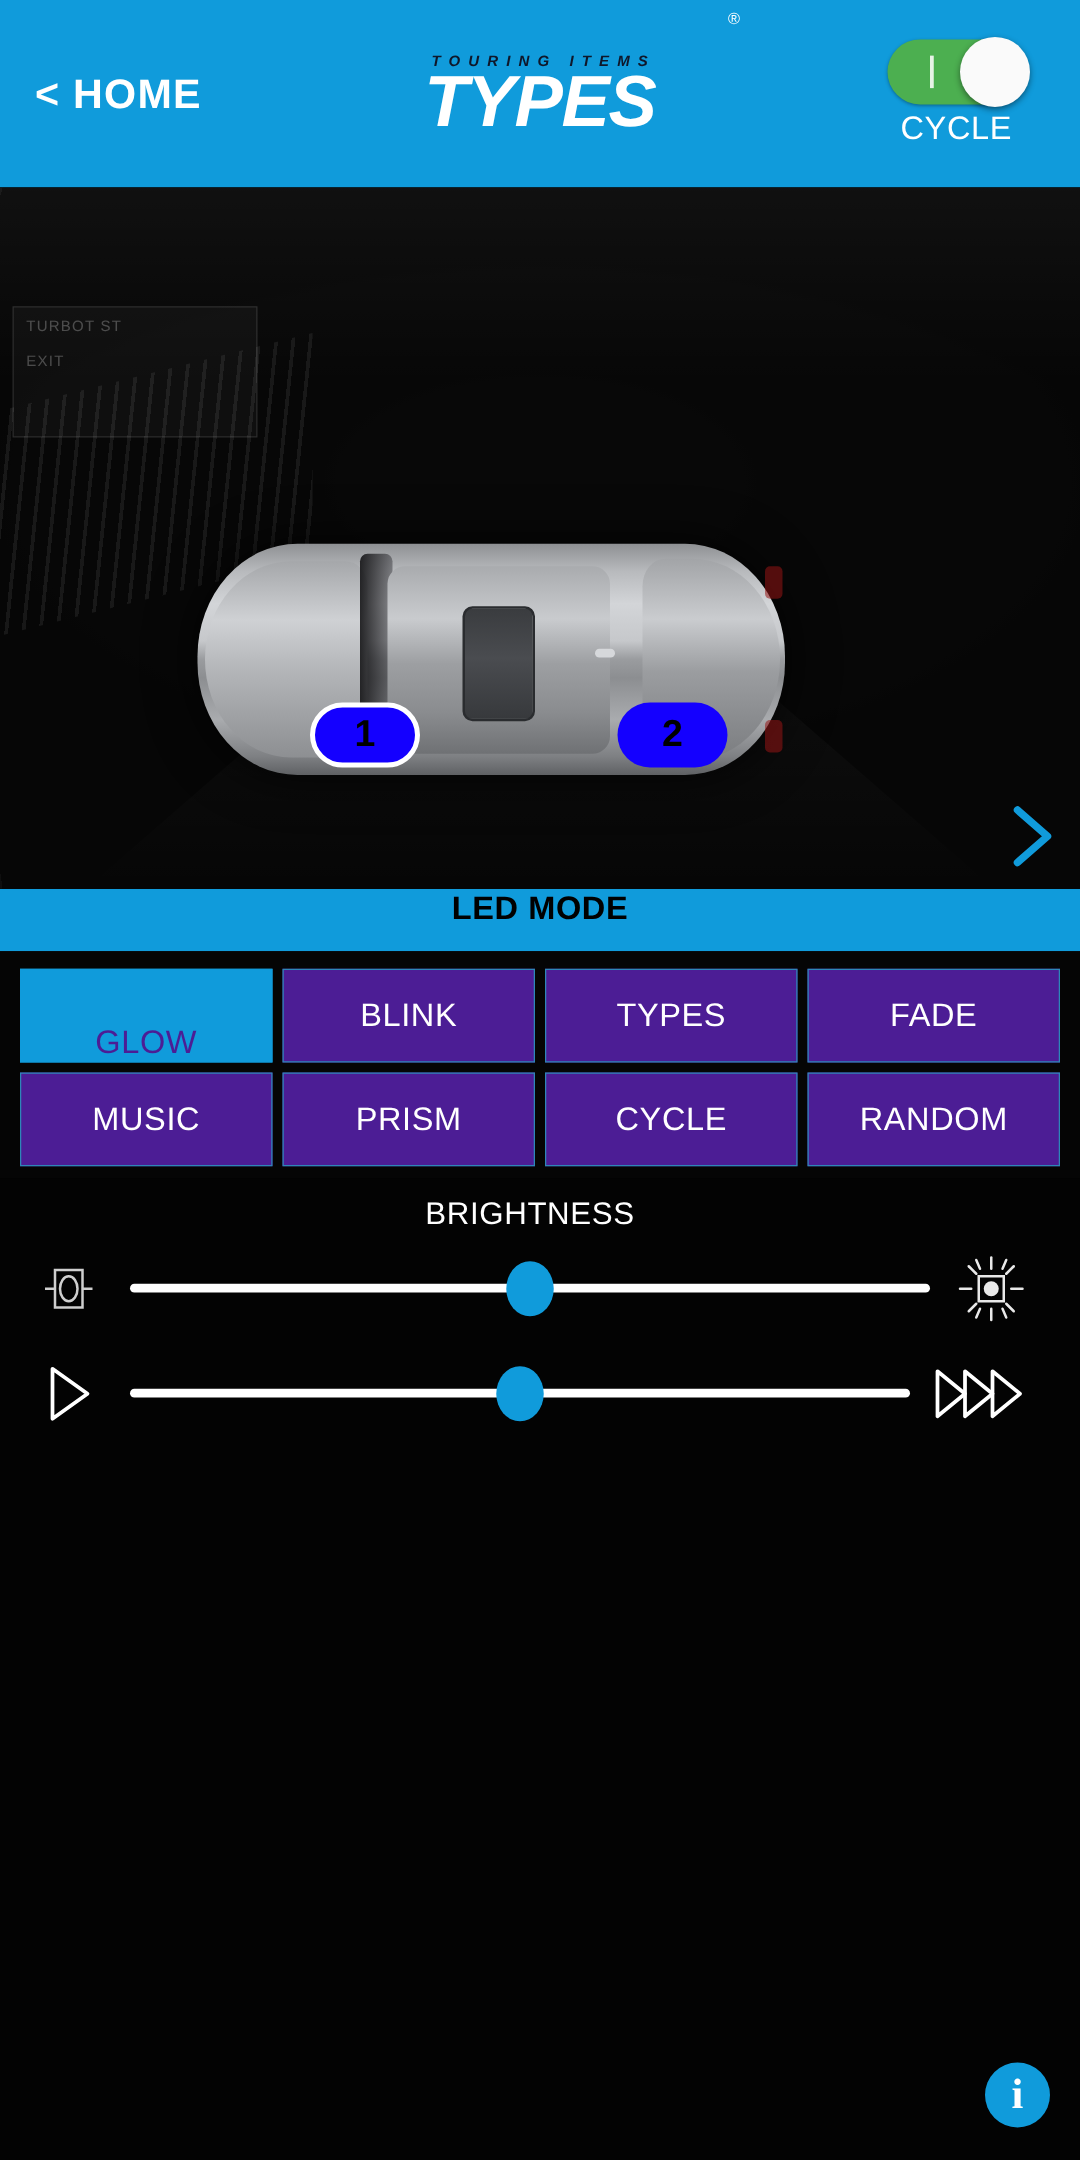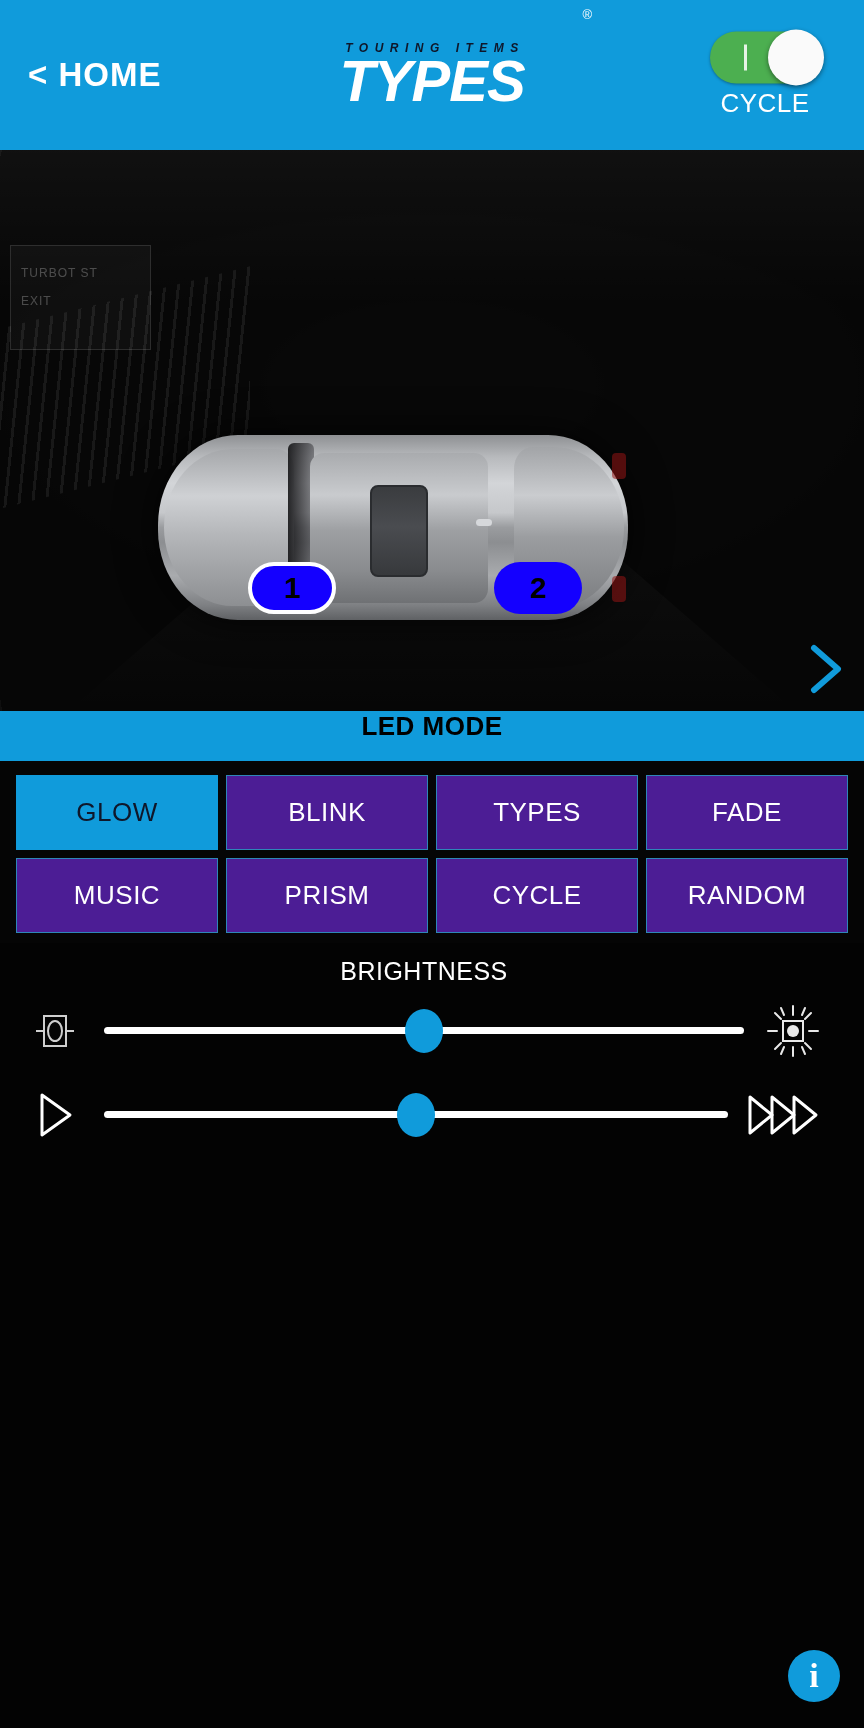--- a/index.html
+++ b/index.html
@@ -97,26 +97,26 @@
     opacity: .95;
   }
   .road::after {
     content: "";
     position: absolute; left: 8%; right: 8%; top: 55%; bottom: 0;
     background: linear-gradient(180deg, rgba(255,255,255,.05), rgba(255,255,255,0));
     clip-path: polygon(40% 0, 60% 0, 100% 100%, 0% 100%);
   }
   .signs {
     position: absolute; left: 10px; top: 95px;
-    width: 141px; height: 105px;
+    width: 196px; height: 105px;
     border: 1px solid rgba(255,255,255,.12);
     background: rgba(255,255,255,.035);
     color: rgba(255,255,255,.25);
     font-size: 12px; letter-spacing: 1px;
-    padding: 20px 10px;
+    padding: 8px 10px;
   }
   .signs .s2 { margin-top: 14px; }
   .guardrail {
     position: absolute; left: -20px; top: 150px;
     width: 270px; height: 180px;
     background: repeating-linear-gradient(96deg, rgba(255,255,255,.07) 0 3px, transparent 3px 14px);
     transform: skewY(-14deg);
   }
 
   .car {
@@ -218,22 +218,23 @@
     border: 1px solid #2e86b8;
     background: #4c1d95;
     color: #fff;
     font-size: 26px; font-weight: 400;
     letter-spacing: .5px;
     display: flex; align-items: center; justify-content: center;
     cursor: pointer;
   }
   .mode-btn.active {
     background: #109BDB;
-    color: #0f172a;
+    color: #4c1d95;
     border-color: #109BDB;
+    align-items: flex-end;
   }
 
   
   .sliders {
     flex: 1 1 auto;
     position: relative;
     background: #030303;
     padding: 14px 16px 0 0;
   }
   .slider-group { position: relative; margin-bottom: 22px; }

